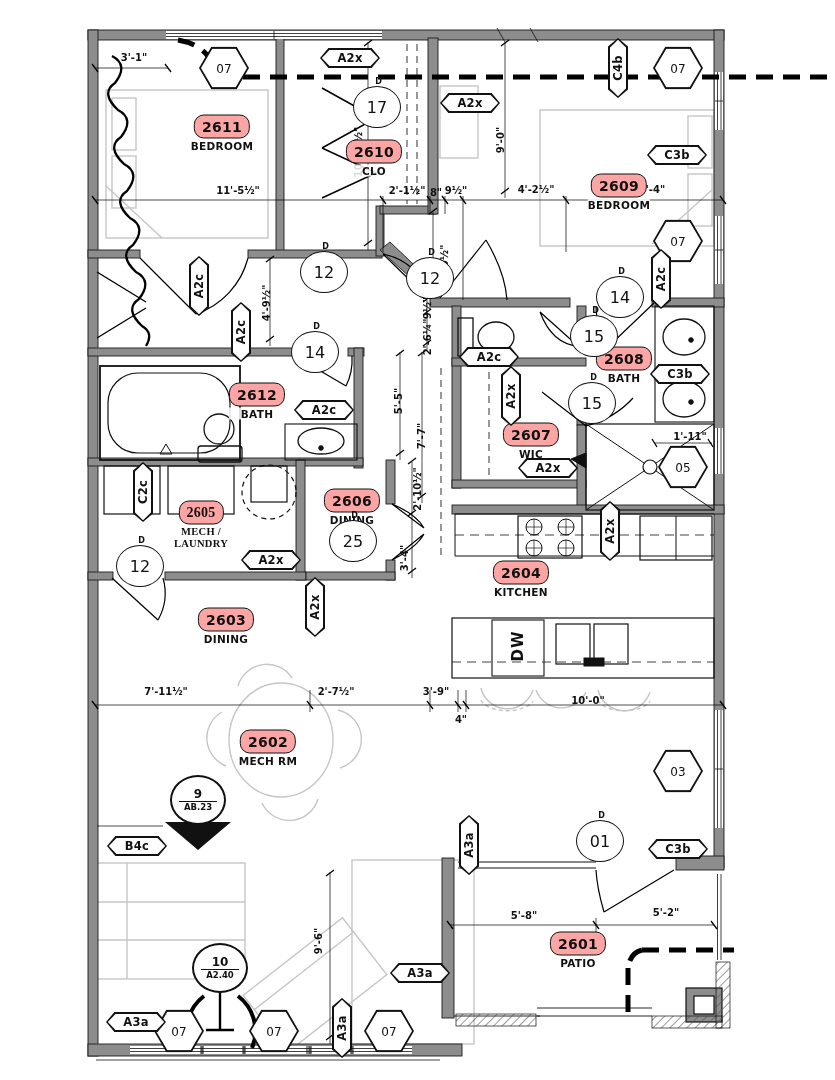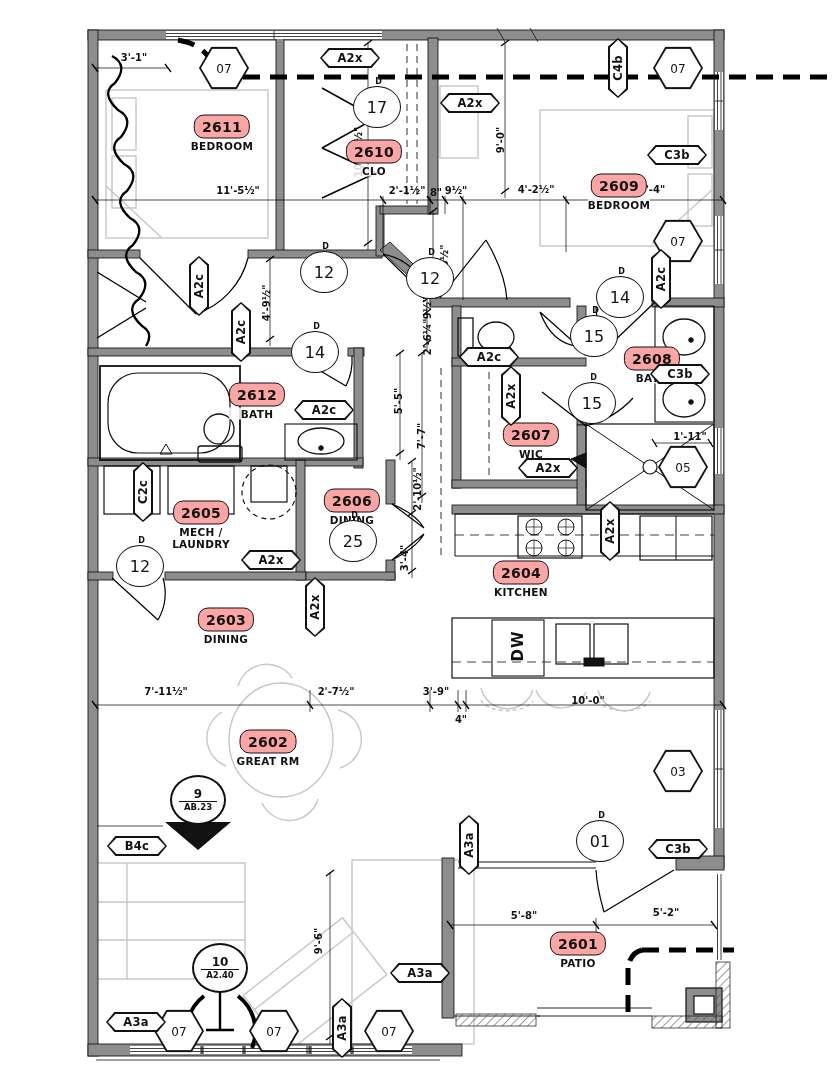--- a/index.html
+++ b/index.html
@@ -280,28 +280,28 @@
     <path d="M204,996 A44 44 0 0 0 190,1048" stroke="#000" stroke-width="4" fill="none"></path>
     <path d="M238,996 A44 44 0 0 1 252,1048" stroke="#000" stroke-width="4" fill="none"></path>
   </g>
 </svg>
 
 <div id="labels">
       <div class="room" style="left: 222px; top: 133px;"><span class="num">2611</span><span class="nm">BEDROOM</span></div>
       <div class="room" style="left: 374px; top: 158px;"><span class="num">2610</span><span class="nm">CLO</span></div>
       <div class="room" style="left: 619px; top: 160px; margin-top: 32px;"><span class="num">2609</span><span class="nm">BEDROOM</span></div>
       <div class="room" style="left: 257px; top: 401px;"><span class="num">2612</span><span class="nm">BATH</span></div>
-      <div class="room" style="left: 624px; top: 365px; margin-left: 28px;"><span class="num">2608</span><span class="nm">BATH</span></div>
+      <div class="room" style="left: 624px; top: 365px;"><span class="num">2608</span><span class="nm">BATH</span></div>
       <div class="room" style="left: 531px; top: 441px;"><span class="num">2607</span><span class="nm">WIC</span></div>
       <div class="room" style="left: 352px; top: 507px;"><span class="num">2606</span><span class="nm">DINING</span></div>
-      <div class="room" style="left: 201px; top: 525px;"><span class="num">2605</span><span class="nm">MECH /
+      <div class="room" style="left: 201px; top: 525px; font-family: Liberation Serif, serif;"><span class="num">2605</span><span class="nm">MECH /
 LAUNDRY</span></div>
       <div class="room" style="left: 521px; top: 579px;"><span class="num">2604</span><span class="nm">KITCHEN</span></div>
       <div class="room" style="left: 226px; top: 626px;"><span class="num">2603</span><span class="nm">DINING</span></div>
-      <div class="room" style="left: 268px; top: 748px;"><span class="num">2602</span><span class="nm">GREAT RM</span></div>
+      <div class="room" style="left: 268px; top: 748px;"><span class="num">2602</span><span class="nm">MECH RM</span></div>
       <div class="room" style="left: 578px; top: 950px;"><span class="num">2601</span><span class="nm">PATIO</span></div>
       <div class="dtag" style="left: 377px; top: 107px;">
         <span class="d">D</span>
         <span>17</span>
       </div>
       <div class="dtag" style="left: 324px; top: 272px;">
         <span class="d">D</span>
         <span>12</span>
       </div>
       <div class="dtag" style="left: 430px; top: 278px;">

